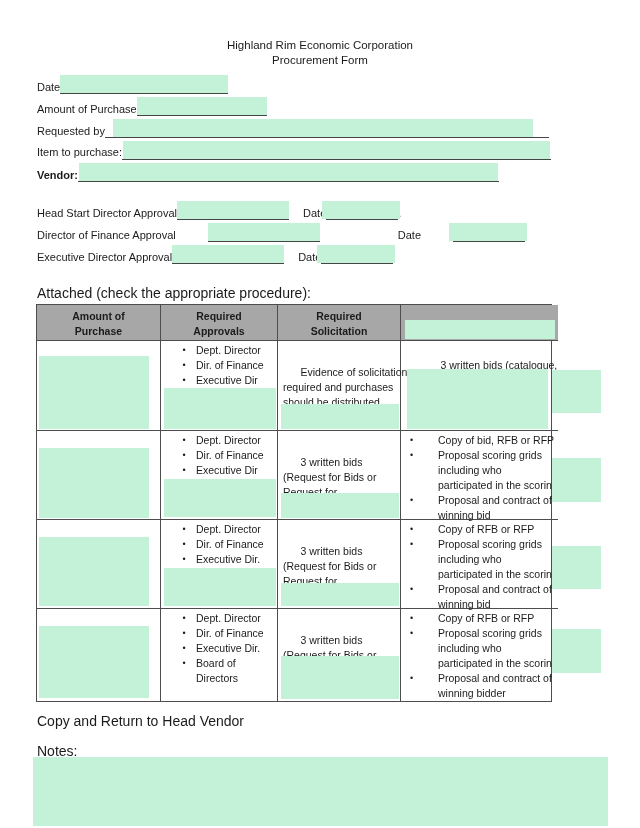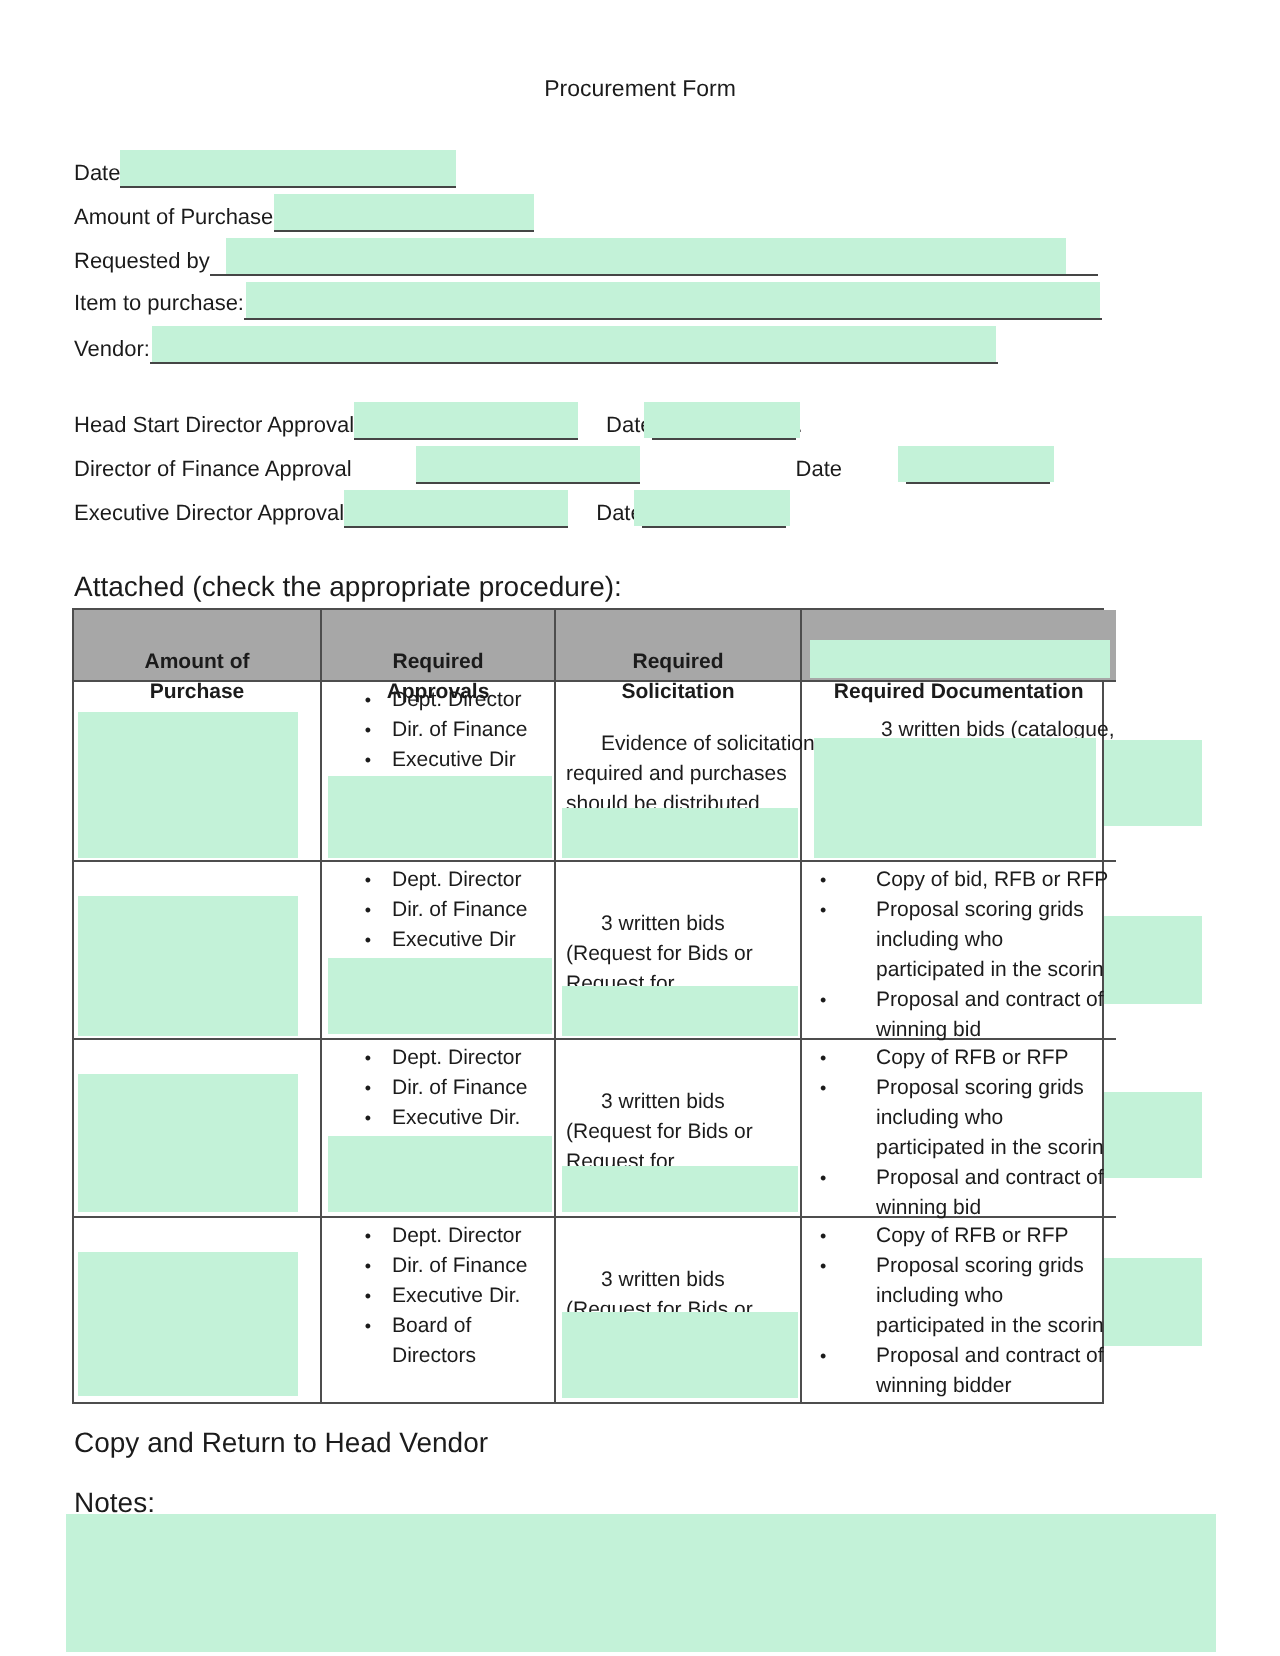--- a/index.html
+++ b/index.html
@@ -26,37 +26,37 @@
   .fgrow{flex:1 1 auto;}
   .hl{position:absolute;background:var(--highlight);}
   .fline .hl{left:0;right:0;bottom:0;height:18px;}
   .fline .hl.inset{left:8px;right:16px;}
   .fline .hl.edge{left:1px;right:1px;}
   .fline .hl.wide{left:-4px;right:-2px;}
   .fgap{width:14px;}
   .w168{width:168px;} .w130{width:130px;} .w112{width:112px;} .w72{width:72px;}
   .f-req{left:37px;top:121px;width:512px;}
   .f-item{left:37px;top:143px;width:514px;align-items:center;}
-  .f-ven{left:37px;top:165px;width:462px;}
+  .f-ven{left:37px;top:165px;width:462px;font-weight:bold;}
   
   .slabel{position:absolute;font-size:14px;line-height:14px;}
   
   .ptable{
     position:absolute;left:36px;top:304px;width:516px;box-sizing:border-box;
     display:grid;grid-template-columns:124px 117px 123px 1fr;
     grid-template-rows:36px 90px 89px 89px 92px;
     border:1.5px solid var(--border);
   }
   .cell{position:relative;border-right:1.2px solid var(--border);
         border-bottom:1.2px solid var(--border);box-sizing:border-box;
         font-size:10.5px;line-height:15px;}
   .cell.lastcol{border-right:none;}
   .cell.lastrow{border-bottom:none;}
   .hcell{background:var(--header_bg);font-weight:bold;text-align:center;
-         padding-top:19px;white-space:pre-line;}
+         padding-top:4px;white-space:pre-line;}
   .c-amount{padding:2px 0 0 4px;white-space:pre;}
   .c-sol{padding:9px 0 0 5px;white-space:pre;}
   .c-doc-text{padding:2px 0 0 22px;white-space:pre;}
   .blist{padding-top:2px;}
   .bitem{display:flex;}
   .bitem .bdot{flex:0 0 24px;text-align:center;font-size:9px;line-height:15px;}
   .bitem .btxt{white-space:pre;}
   .blist.appr .bitem{padding-left:11px;}
   .blist.docs .bitem{padding-left:0px;}
   .blist.docs .bitem .bdot{flex:0 0 28px;text-align:left;padding-left:9px;}
@@ -65,20 +65,21 @@
   .sidebox{position:absolute;left:552px;width:49px;background:var(--highlight);}
   .notes-area{position:absolute;left:33px;top:757px;width:575px;height:69px;
               background:var(--highlight);}
 </style>
 </head>
 <body>
 
 <div class="page">
 
   <div class="title">
+    <div>Highland Rim Economic Corporation</div>
     <div>Procurement Form</div>
   </div>
 
   <div class="field" style="left:37px;top:77px;">
     <span class="flabel">Date</span>
     <span class="fline w168">
         <span class="hl"></span>
       </span>
   </div>
 

